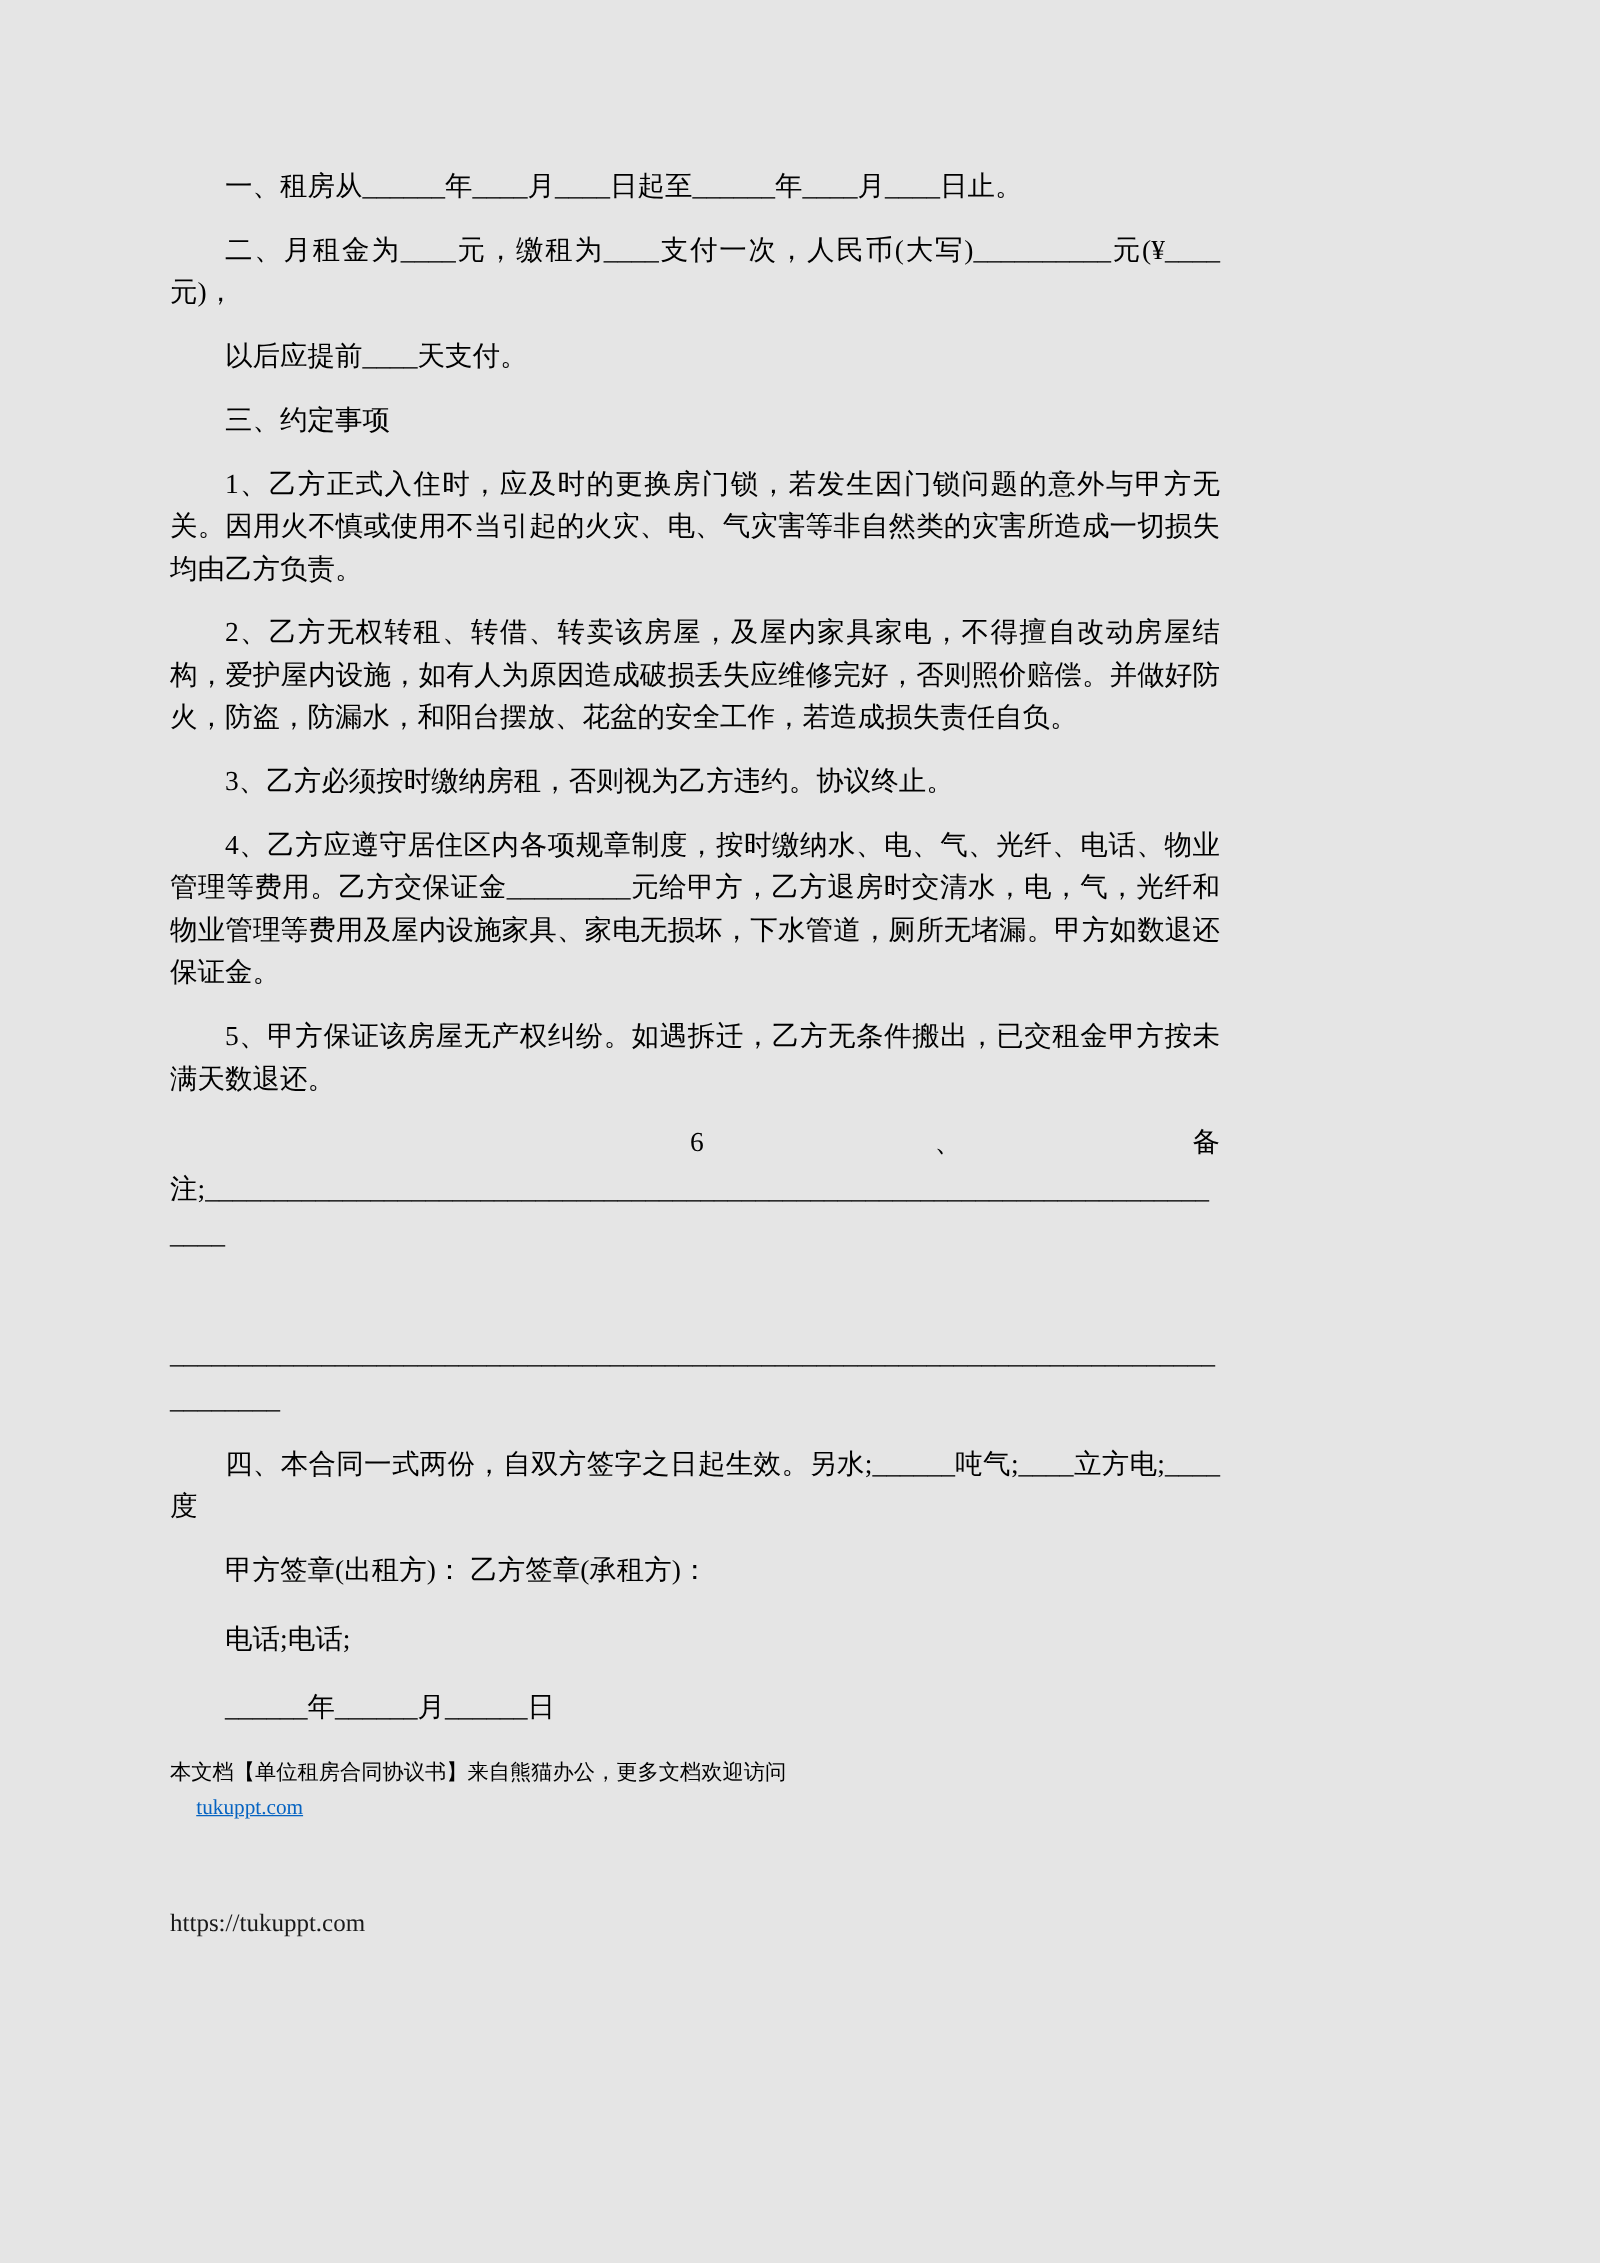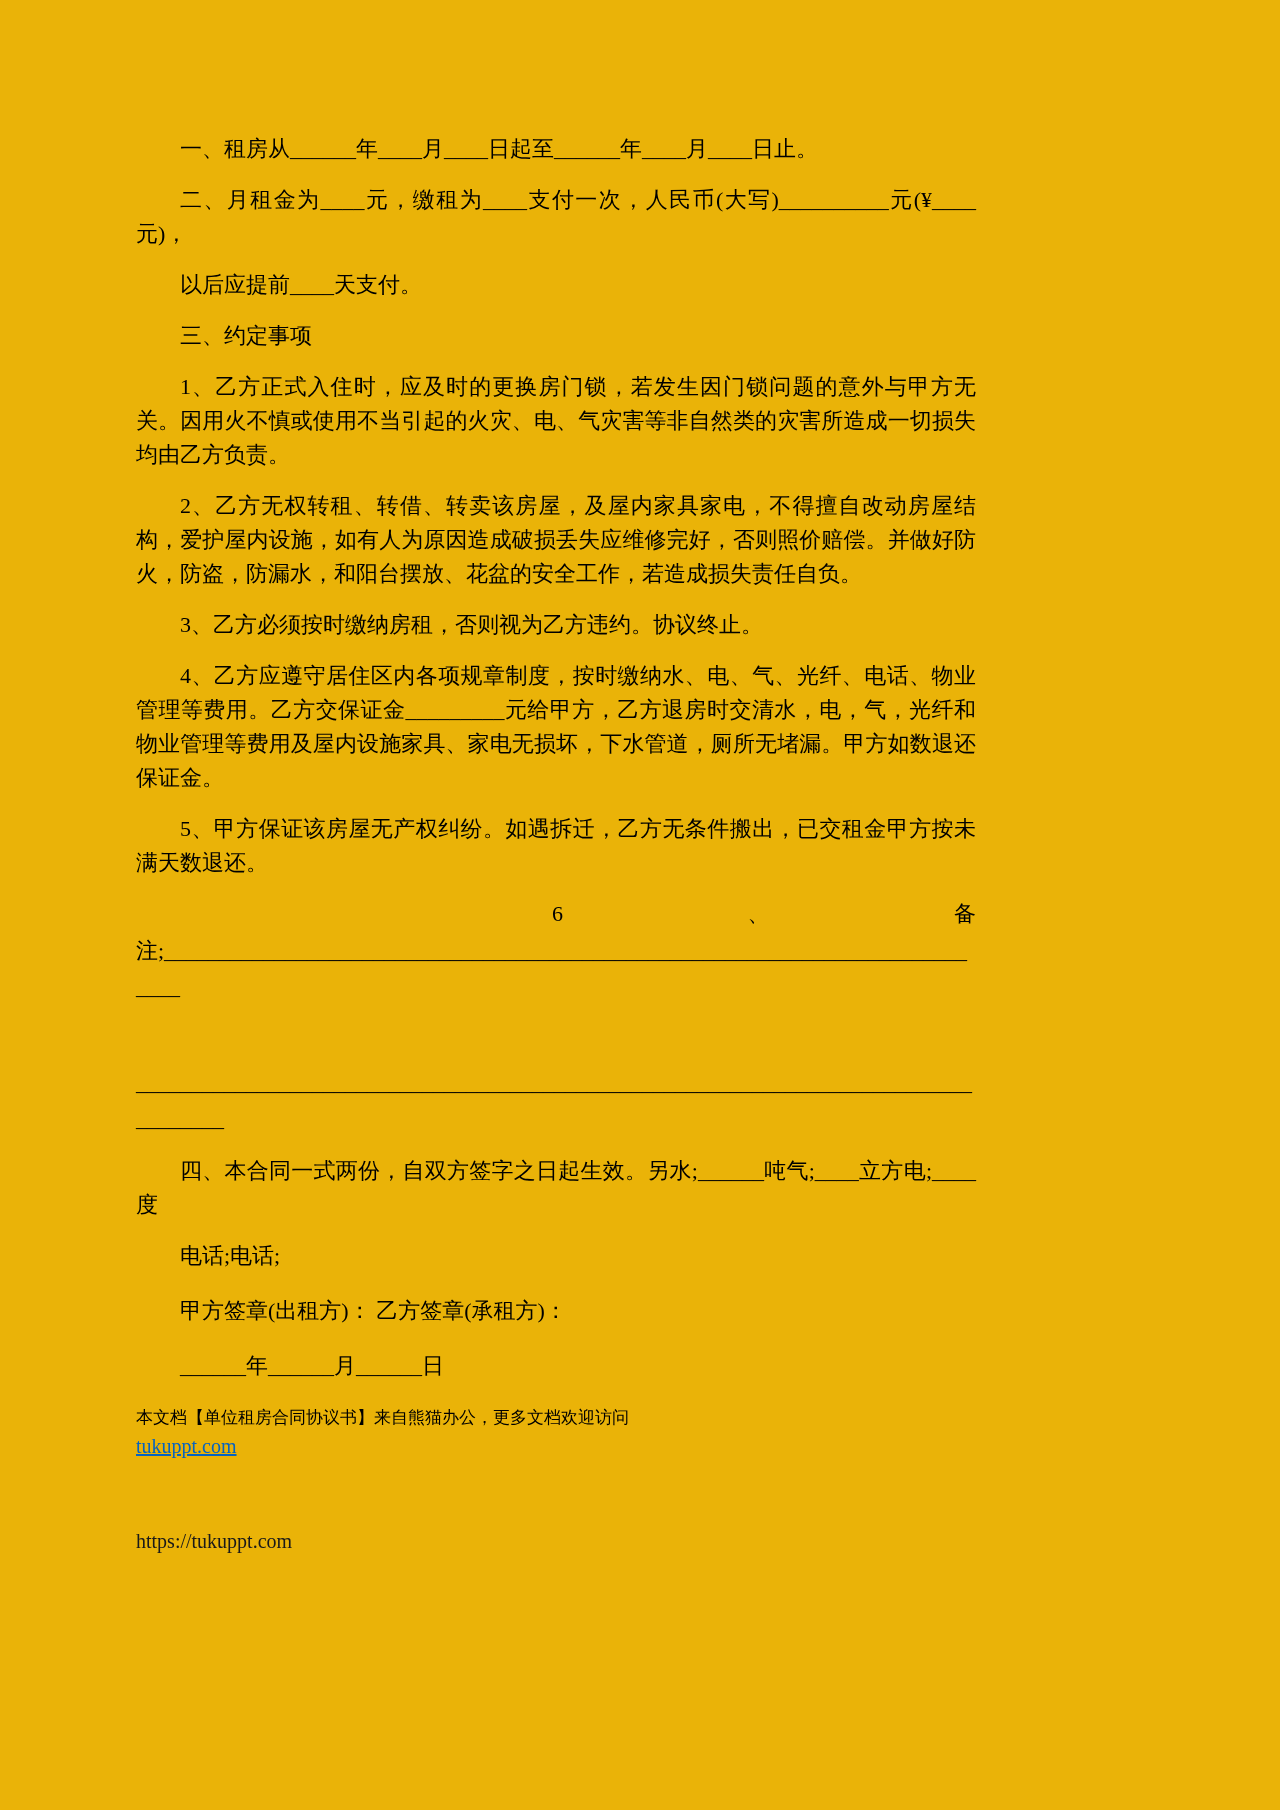--- a/index.html
+++ b/index.html
@@ -11,21 +11,21 @@
     overflow: hidden;
   }
   body {
     font-family: "Liberation Serif", "DejaVu Serif", serif;
     color: #000000;
   }
   .page {
     position: relative;
     width: 1280px;
     height: 1810px;
-    background: #eab308;
+    background: #e5e5e5;
   }
   .content {
     margin-left: 136px;
     width: 840px;
     padding-top: 132px;
     font-size: 22px;
     line-height: 34px;
   }
   .para {
     margin: 0 0 17px 0;
@@ -47,22 +47,23 @@
   .mt-lg { margin-top: 60px; }
   .loose { margin-bottom: 21px; }
   .footnote {
     margin-top: 14px;
     font-size: 17px;
     line-height: 28px;
     text-align: left;
   }
   a.link {
     color: var(--link-color, #0563c1);
-    font-size: 20px;
+    font-size: 17px;
     cursor: pointer;
+    margin-left: 21px;
   }
   .url {
     margin: 62px 0 0 0;
     font-size: 20px;
     color: #1a1a1a;
     text-align: left;
   }
 </style>
 </head>
 <body>
@@ -93,23 +94,23 @@
       <span>、</span>
       <span>备</span>
     </div>
 
     <p class="para fill">注;_____________________________________________________________________________</p>
 
     <p class="para fill mt-lg">____________________________________________________________________________________</p>
 
     <p class="para indent">四、本合同一式两份，自双方签字之日起生效。另水;______吨气;____立方电;____度</p>
 
+    <p class="para indent loose">甲方签章(出租方)： 乙方签章(承租方)：</p>
+
     <p class="para indent loose">电话;电话;</p>
-
-    <p class="para indent loose">甲方签章(出租方)： 乙方签章(承租方)：</p>
 
     <p class="para indent loose">______年______月______日</p>
 
     <div class="footnote">
       <span>本文档【单位租房合同协议书】来自熊猫办公，更多文档欢迎访问</span><br>
       <a class="link" href="#">tukuppt.com</a>
     </div>
 
     <p class="url">https://tukuppt.com</p>
 

